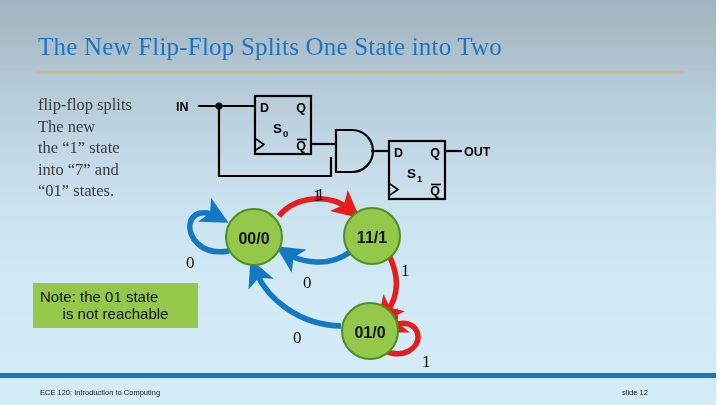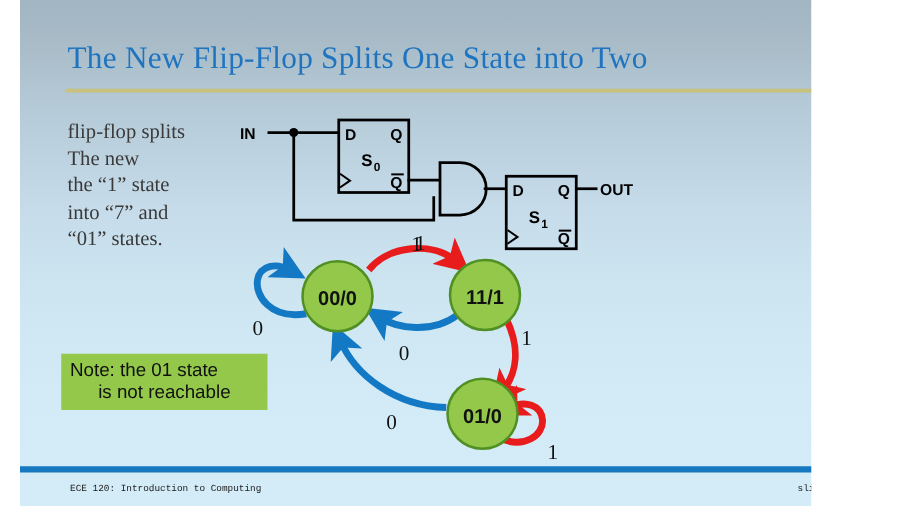--- a/index.html
+++ b/index.html
@@ -7,32 +7,31 @@
     padding: 0;
   }
   body {
     width: 720px;
     height: 405px;
     overflow: hidden;
     font-family: "Liberation Sans", sans-serif;
   }
   #slide {
     position: relative;
-    width: 633px;
+    width: 716px;
     height: 405px;
     background: linear-gradient(to bottom,
                 #a1b5c2 0%,
                 #a8bbc7 8%,
                 #b6cbd8 22%,
                 #c6dcea 42%,
                 #cfe7f3 62%,
                 #d2ebf7 80%,
                 #d3ecf8 100%);
     overflow: hidden;
-    margin-left: 16px;
   }
 
   
   #title {
     position: absolute;
     left: 38px;
     top: 33px;
     font-family: "Liberation Serif", serif;
     font-size: 25px;
     color: #1f74c0;
@@ -92,21 +91,21 @@
   #footer-bar {
     position: absolute;
     left: 0;
     top: 373px;
     width: 720px;
     height: 5px;
     background: #1679c0;
   }
   .footer-text {
     position: absolute;
-    font-family: Liberation Mono, monospace;
+    font-family: Liberation Sans, sans-serif;
     font-size: 7.5px;
     color: #1a1a1a;
     top: 388px;
     text-align: right;
   }
   #footer-course { left: 40px; }
   #footer-copyright { left: 265px; }
   #footer-slide { left: 622px; }
 </style>
 </head>

